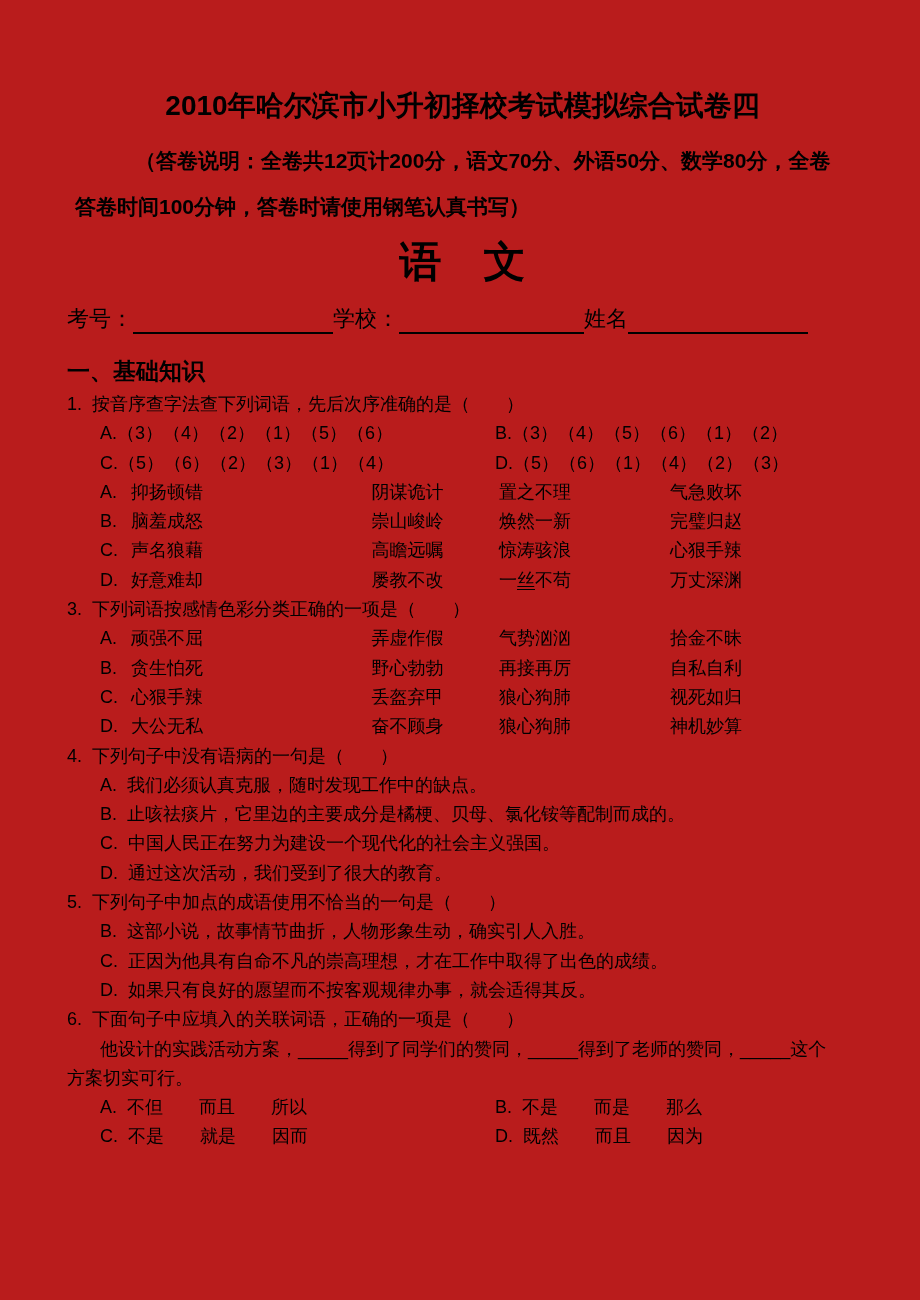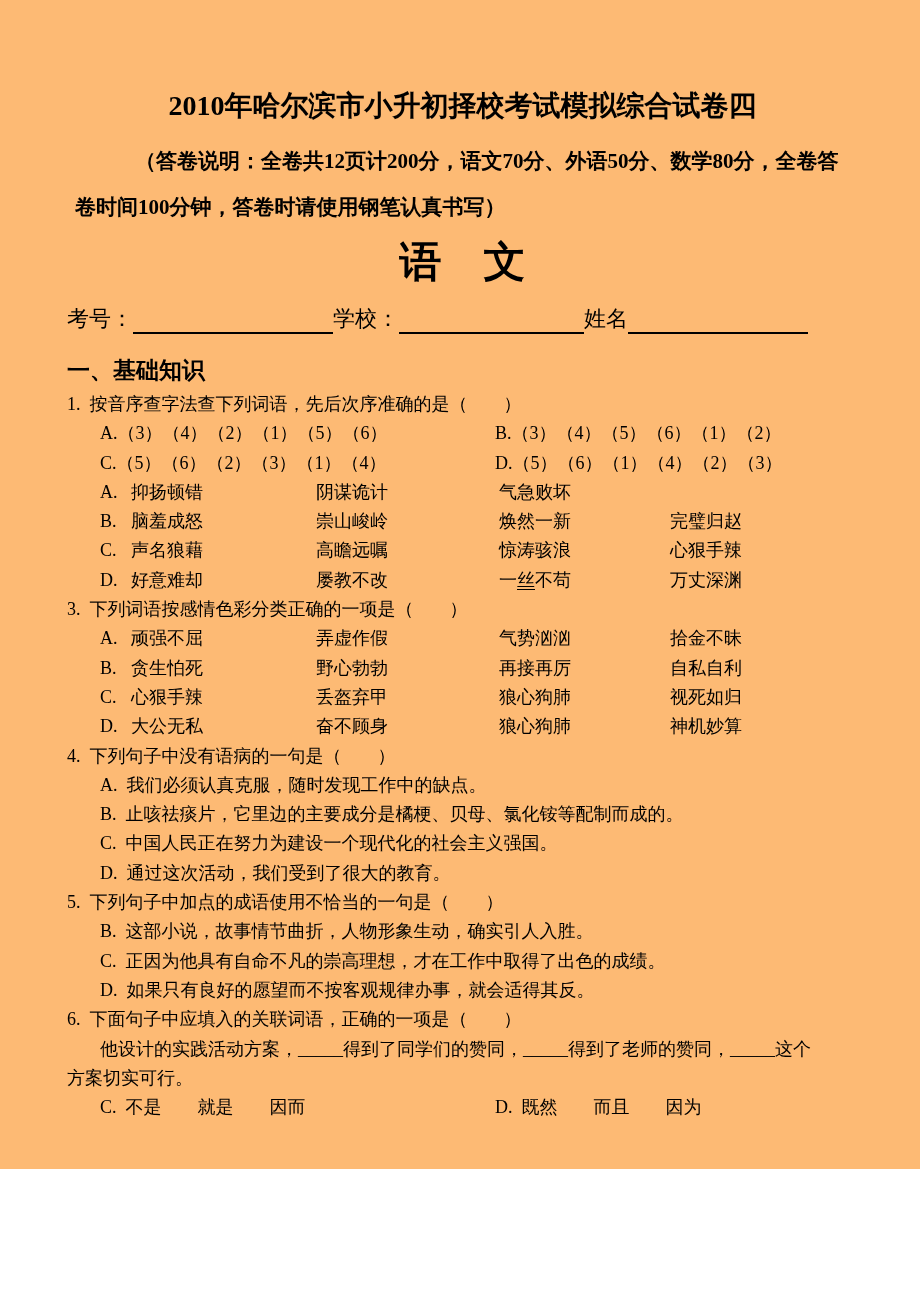--- a/index.html
+++ b/index.html
@@ -1,21 +1,21 @@
 <!DOCTYPE html>
 <html><head>
 <meta charset="utf-8">
 <style>
   html,body { margin:0; padding:0; background:#ffffff; }
   .page {
     position:relative;
-    width:920px; height:1169px;
-    background:#fdba74;
+    width:920px; height:1300px;
+    background:#b91c1c;
     color:#000000;
-    font-family:Liberation Serif, serif;
+    font-family:Liberation Sans, sans-serif;
     overflow:hidden;
   }
   .content { padding:0 62px 0 67px; }
 
   .title {
     margin:0; padding-top:88px;
     text-align:center;
     font-size:28px; line-height:36px;
     font-weight:bold;
     white-space:pre-wrap;
@@ -64,21 +64,21 @@
     white-space:pre-wrap;
   }
   .ind { padding-left:33px; }
 
   .two-col { display:flex; }
   .two-col .col-l { width:395px; }
 
   .idiom-row { display:flex; }
   .idiom-row .lbl { width:31px; }
   .idiom-row .w1 { width:185px; }
-  .idiom-row .w2 { width:183px; }
+  .idiom-row .w2 { width:183px;text-align:center; }
   .idiom-row .w3 { width:171px; }
 
   .u { text-decoration:underline; text-underline-offset:3px; }
 </style>
 </head>
 <body>
 
 <div class="page">
   <div class="content">
 
@@ -109,20 +109,21 @@
         <span class="col-l">C.（5）（6）（2）（3）（1）（4）</span>
         <span>D.（5）（6）（1）（4）（2）（3）</span>
       </div>
     </div>
 
     <div>
       <div class="ln ind idiom-row">
         <span class="lbl">A.</span>
         <span class="w1">抑扬顿错</span>
         <span class="w2">阴谋诡计</span>
+        <span class="w3">置之不理</span>
         <span>气急败坏</span>
       </div>
       <div class="ln ind idiom-row">
         <span class="lbl">B.</span>
         <span class="w1">脑羞成怒</span>
         <span class="w2">崇山峻岭</span>
         <span class="w3">焕然一新</span>
         <span>完璧归赵</span>
       </div>
       <div class="ln ind idiom-row">
@@ -186,19 +187,23 @@
       <div class="ln ind">B.  这部小说，故事情节曲折，人物形象生动，确实引人入胜。</div>
       <div class="ln ind">C.  正因为他具有自命不凡的崇高理想，才在工作中取得了出色的成绩。</div>
       <div class="ln ind">D.  如果只有良好的愿望而不按客观规律办事，就会适得其反。</div>
     </div>
 
     <div>
       <div class="ln">6.  下面句子中应填入的关联词语，正确的一项是（　　）</div>
       <div class="ln ind">他设计的实践活动方案，_____得到了同学们的赞同，_____得到了老师的赞同，_____这个</div>
       <div class="ln">方案切实可行。</div>
       <div class="ln ind two-col">
+        <span class="col-l">A.  不但　　而且　　所以</span>
+        <span>B.  不是　　而是　　那么</span>
+      </div>
+      <div class="ln ind two-col">
         <span class="col-l">C.  不是　　就是　　因而</span>
         <span>D.  既然　　而且　　因为</span>
       </div>
     </div>
 
   </div>
 </div>
 
 </body></html>

